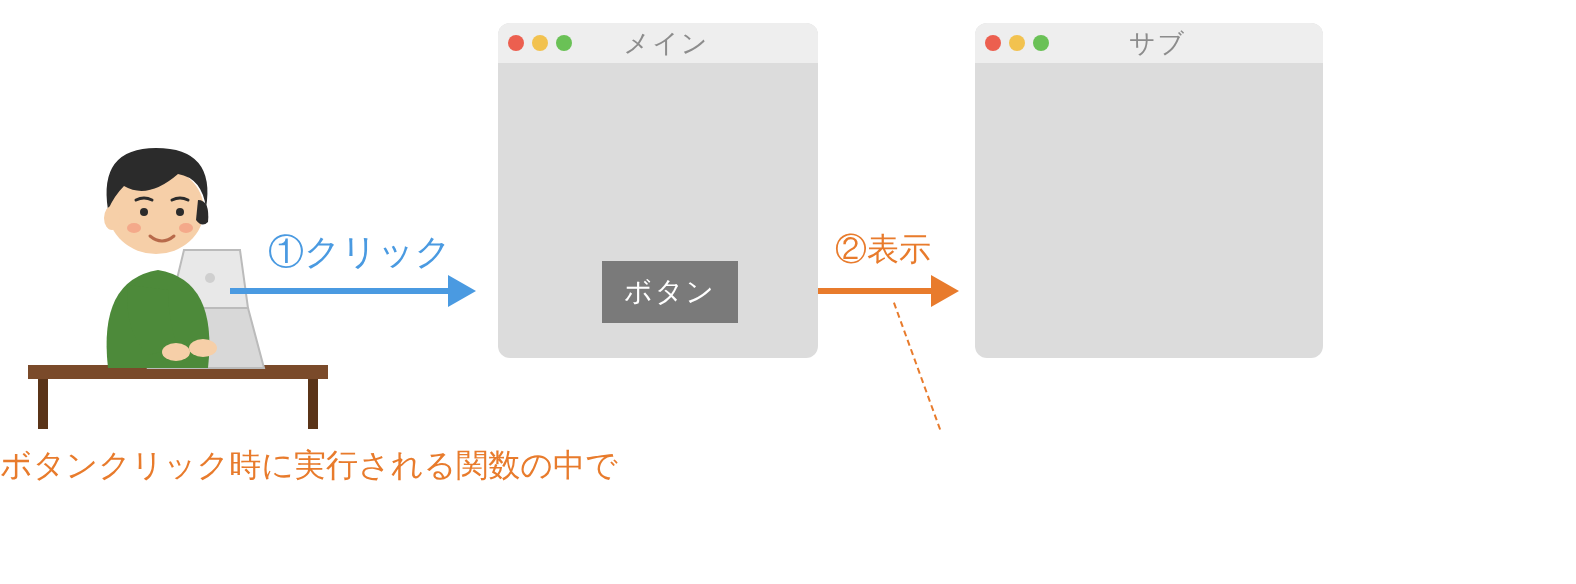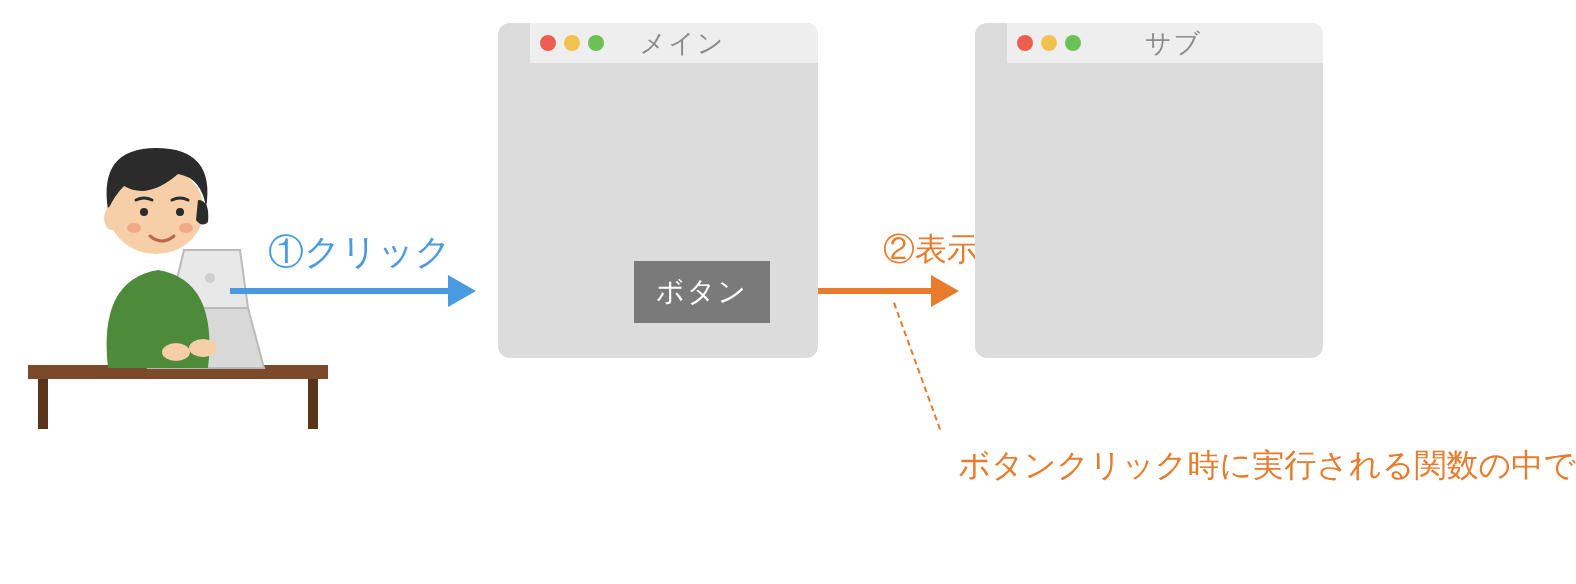--- a/index.html
+++ b/index.html
@@ -10,21 +10,20 @@
     font-family: "Hiragino Sans", "Meiryo", sans-serif;
     background: #fff;
   }
   .abs { position: absolute; }
 
   
   .window {
     background: #dcdcdc;
     border-radius: 12px;
     overflow: hidden;
-    padding-left: 32px;
   }
   .titlebar {
     height: 40px;
     background: #eeeeee;
     display: flex;
     align-items: center;
     padding: 0 10px;
     gap: 8px;
   }
   .dot {
@@ -60,25 +59,25 @@
   .arrow-line {
     position: absolute;
     height: 6px;
   }
   .arrow-head {
     position: absolute;
     width: 0; height: 0;
     border-style: solid;
   }
   .label-blue { color: #4a9ae1; font-size: 36px; }
-  .label-orange { color: #e87b2c; font-size: 32px; margin-left: 48px; }
+  .label-orange { color: #e87b2c; font-size: 32px; }
   .caption {
     color: #e87b2c;
     font-size: 32px;
-    text-align: right;
+    text-align: left;
     line-height: 1.6;
     width: 100%;
   }
   .mono { font-family: "Menlo", "Consolas", monospace; letter-spacing: 3px; }
 
   
   .dashed {
     position: absolute;
     border-left: 2px dashed #e87b2c;
     transform-origin: top left;

